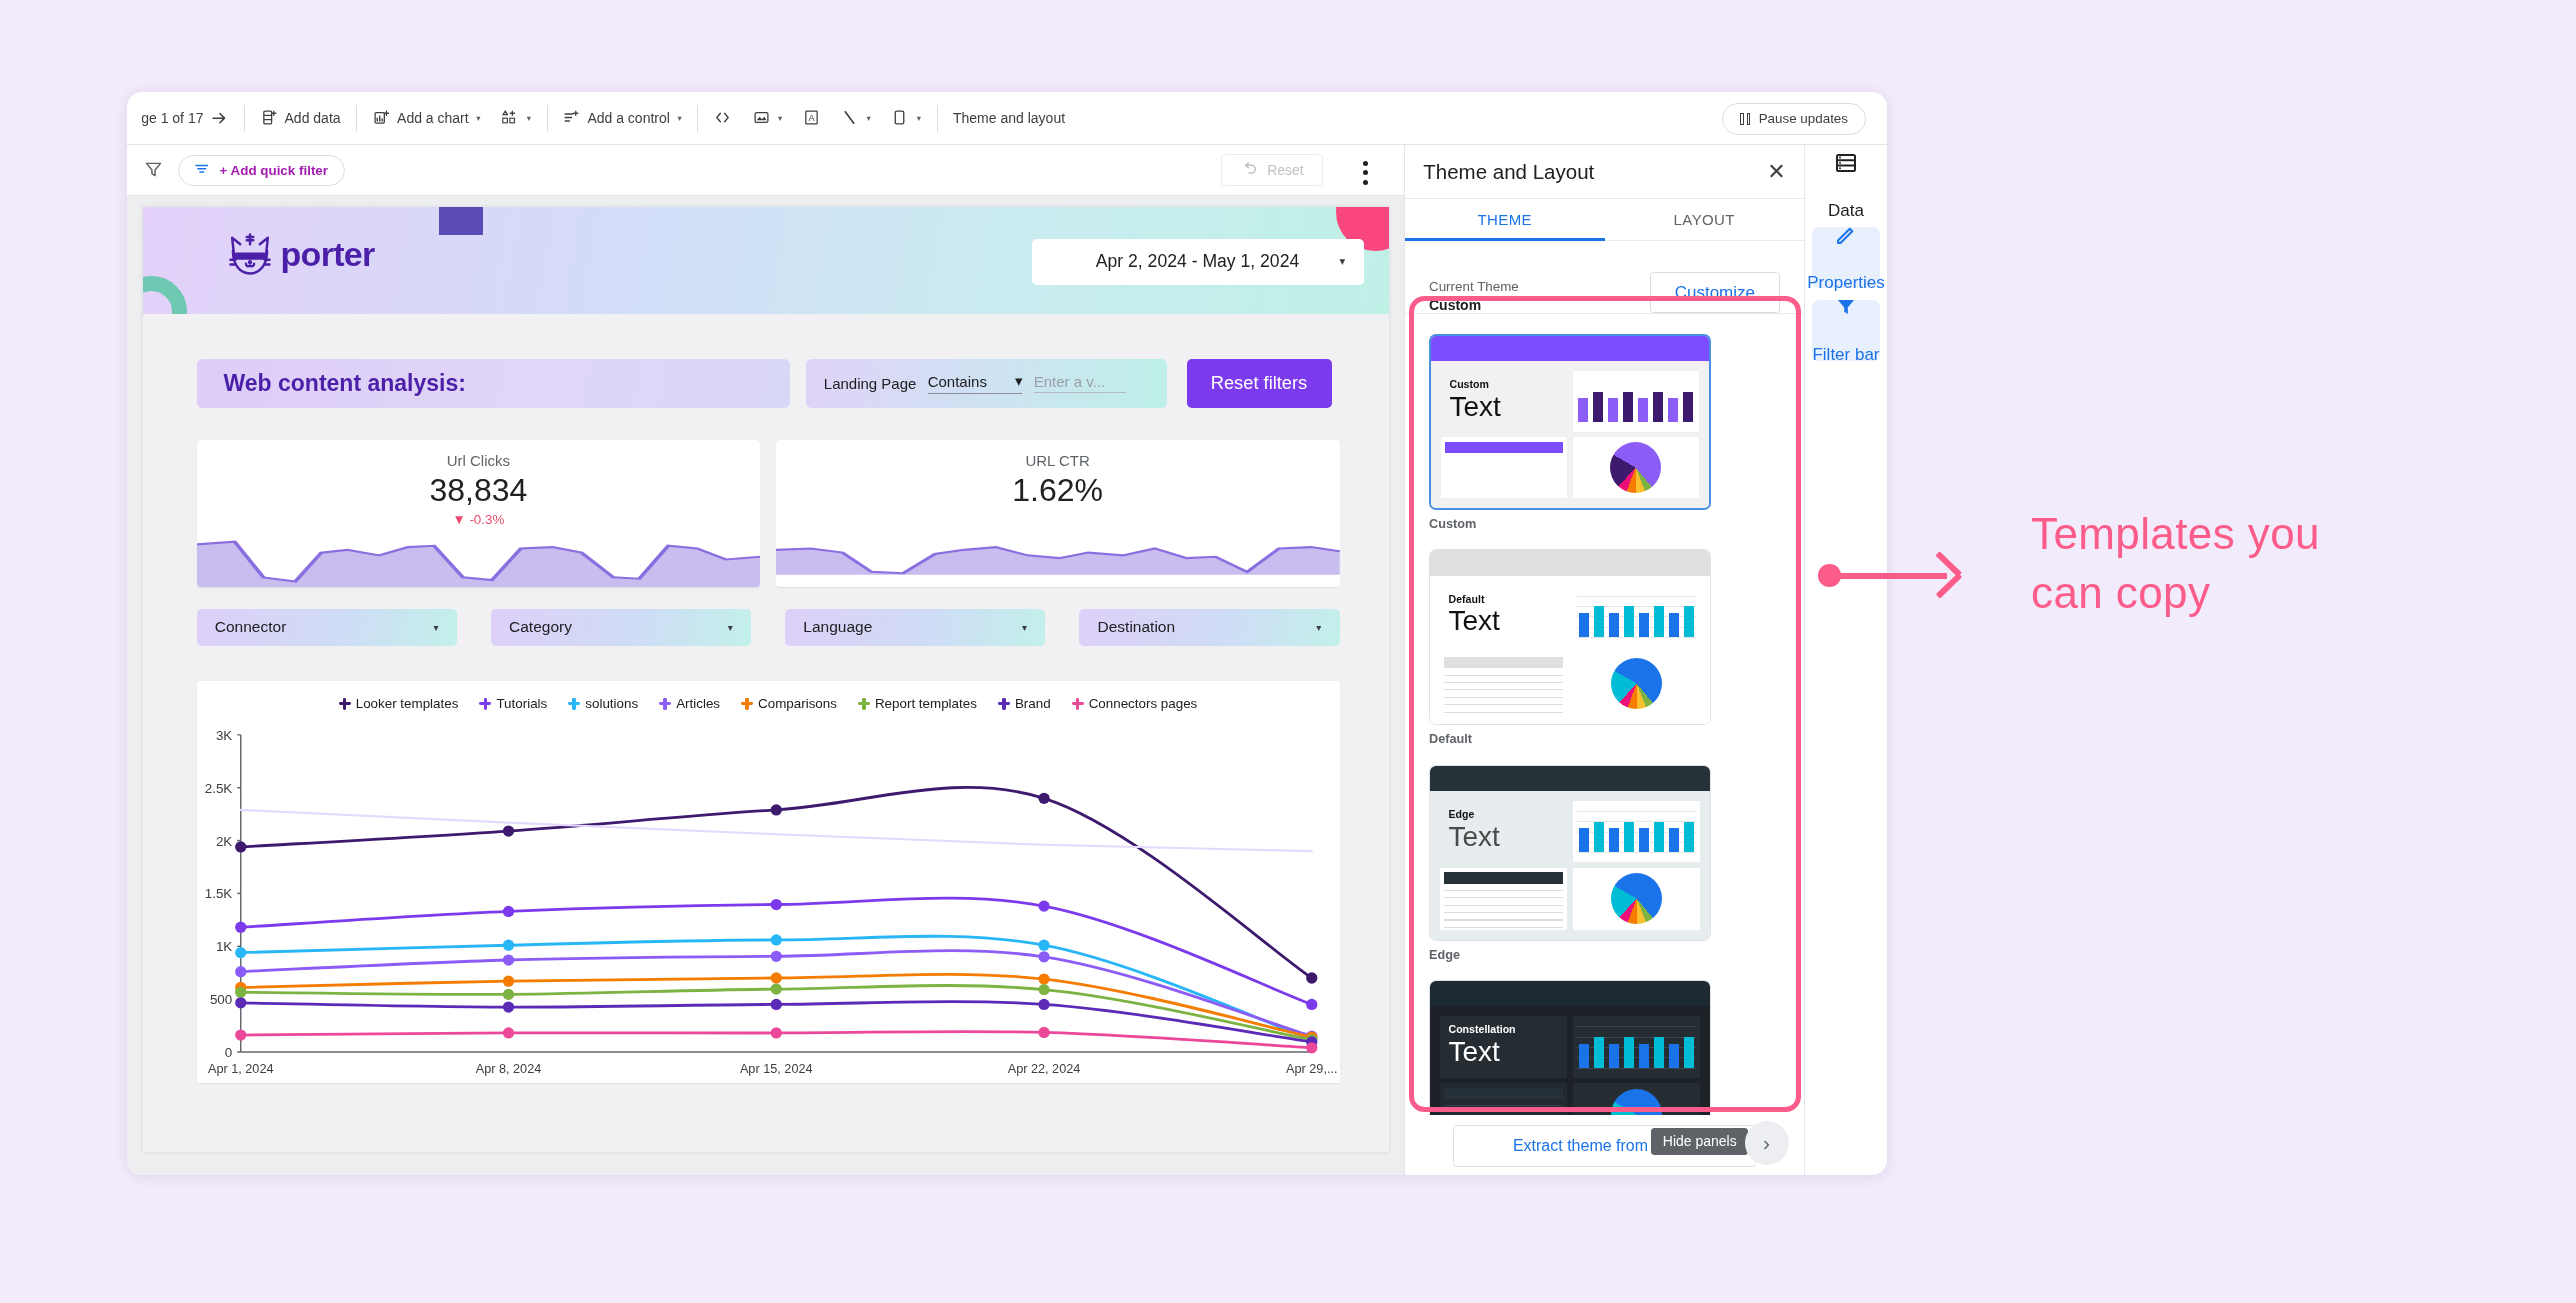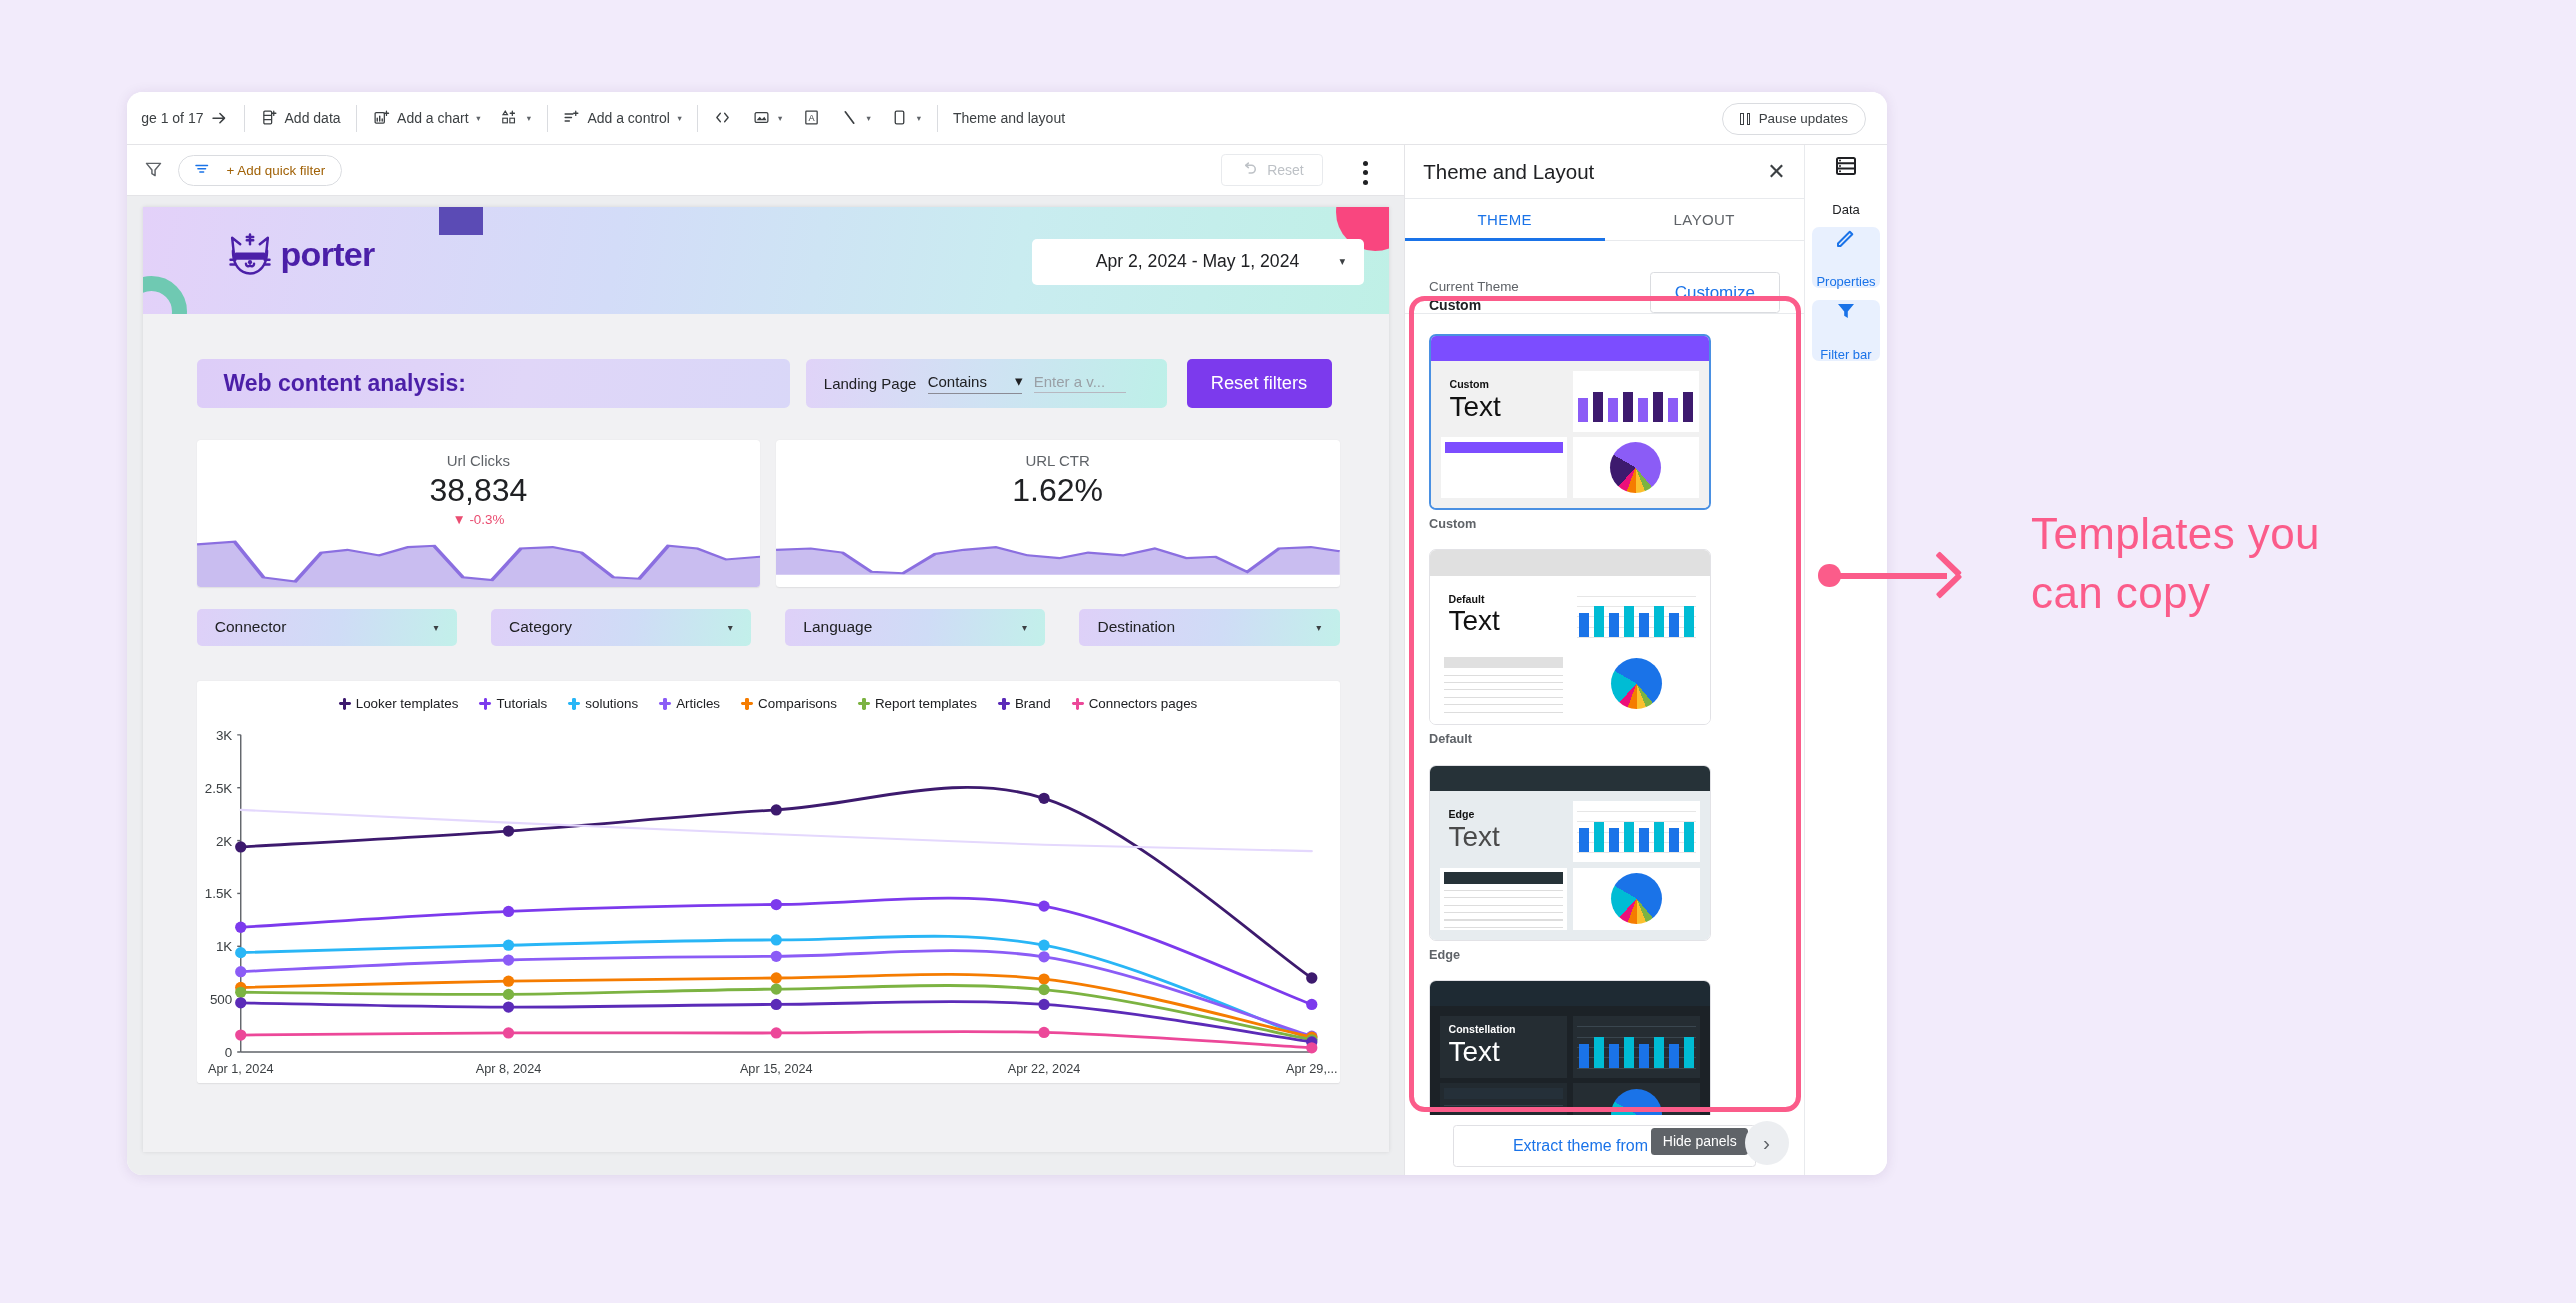--- a/index.html
+++ b/index.html
@@ -45,24 +45,24 @@
   .pause-glyph i { display: block; width: 3.5px; height: 12px;
     border: 1.4px solid #3c4043; background: #fff; }
 
   
   #filterbar {
     position: absolute; left: 0; top: 53px; width: 1277px; height: 51px;
     background: #fff; border-bottom: 0.7px solid #e4e4e7;
     display: flex; align-items: center; padding-left: 15.5px; gap: 14px;
   }
   #quick-filter-btn {
-    display: flex; align-items: center; gap: 17px;
+    display: flex; align-items: center; gap: 10px;
     height: 31px; padding: 0 15.5px;
     border: 0.7px solid #dadce0; border-radius: 15.5px;
-    color: #a16207; font-size: 13.4px; font-weight: 400; cursor: pointer;
+    color: #a21caf; font-size: 13.4px; font-weight: 700; cursor: pointer;
     background: #fff;
   }
   #reset-btn {
     position: absolute; right: 81px; top: 9.2px;
     display: flex; align-items: center; gap: 8.5px;
     height: 32px; padding: 0 18.3px;
     border: 0.7px solid #e8eaed; border-radius: 4.2px;
     color: #bdc1c6; font-size: 14px; background: #fff; cursor: pointer;
   }
   #kebab { position: absolute; right: 28px; top: 15.5px;
@@ -249,21 +249,21 @@
     display: flex; align-items: center; justify-content: center;
     font-size: 21px; color: #5f6368; cursor: pointer; }
 
   
   #rail { position: absolute; right: 0; top: 53px;
     width: 83px; height: 1030px; background: #fff;
     border-left: 0.7px solid #e8eaed; padding-top: 10px; }
   .rail-item { width: 68px; margin: 0 auto 11.3px; height: 61px;
     border-radius: 7px; display: flex; flex-direction: column;
     align-items: center; justify-content: center; gap: 21px;
-    font-size: 13px; color: #202124; cursor: pointer; }
+    font-size: 17px; color: #202124; cursor: pointer; }
   .rail-item.active { background: #e8f0fe; color: #1a73e8; }
 
   
   #anno-dot { position: absolute; left: 1818px; top: 564px;
     width: 22.6px; height: 22.6px; border-radius: 50%; background: #fb5c8a; }
   #anno-line { position: absolute; left: 1834px; top: 573px;
     width: 113px; height: 5.6px; background: #fb5c8a; }
   #anno-head { position: absolute; left: 1936px; top: 554px;
     width: 0; height: 0; }
   #anno-head::before, #anno-head::after { content:""; position: absolute;

